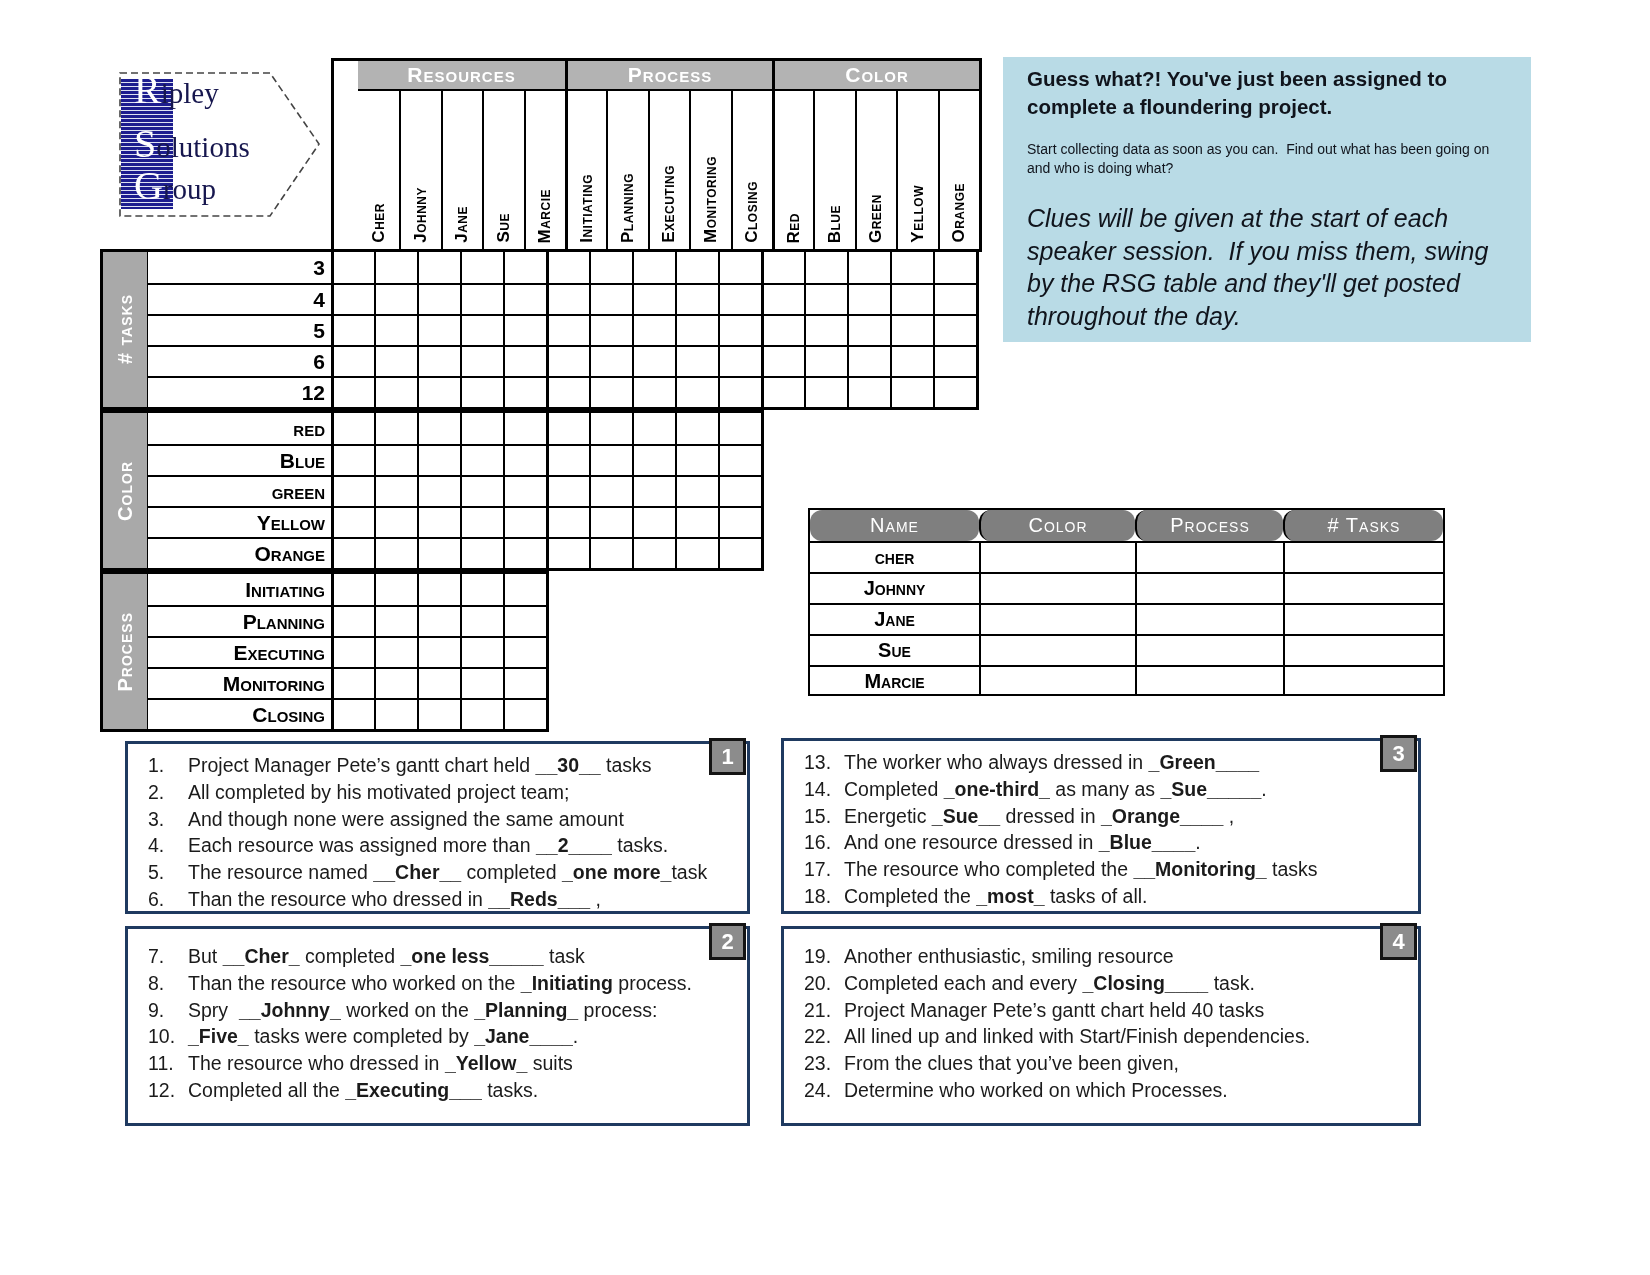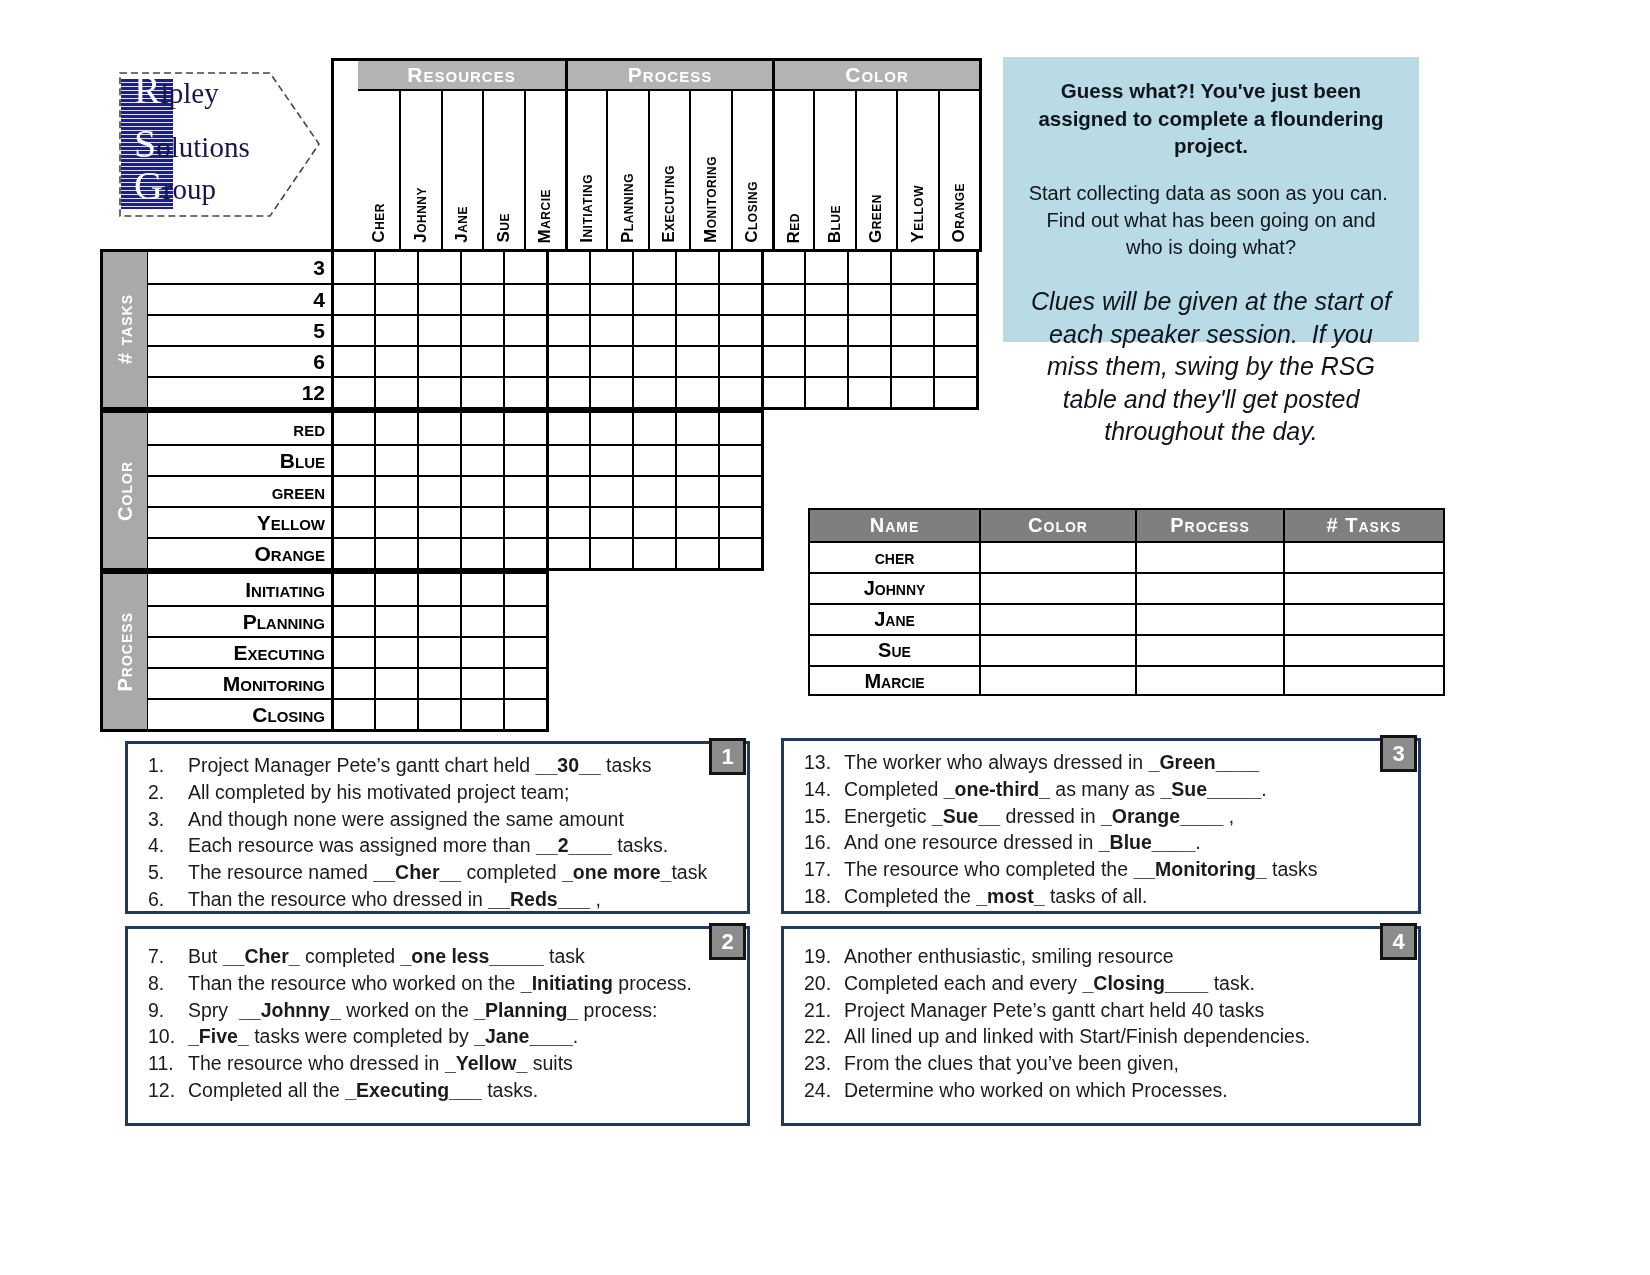--- a/index.html
+++ b/index.html
@@ -38,37 +38,37 @@
       display:flex;align-items:center;justify-content:center;}
   .band .vtext{color:#fff;font-size:20px;letter-spacing:1px;}
   .rlabel{display:flex;align-items:center;justify-content:flex-end;padding-right:6px;
       font-weight:bold;font-size:21px;font-variant:small-caps;box-sizing:border-box;
       border-top:2px solid #000;}
   .row1{border-top:none!important;}
   .dcell{border-left:2px solid #000;border-top:2px solid #000;box-sizing:border-box;background:#fff;}
   .dcell.firstcol{border-left:3px solid #000;}
   .dcell.thick{border-left:3px solid #000;}
   
-  .info{position:absolute;left:1003px;top:57px;width:416px;height:285px;box-sizing:border-box;
-      background:var(--info-bg);padding:20px 24px;text-align:center;color:#10141c;}
+  .info{position:absolute;left:1003px;top:57px;width:528px;height:285px;box-sizing:border-box;
+      background:var(--info-bg);padding:8px 24px;text-align:left;color:#10141c;}
   .info .head{font-weight:bold;font-size:20.5px;line-height:1.35;}
-  .info .body{font-size:20px;line-height:1.35;margin-top:20px;}
+  .info .body{font-size:14px;line-height:1.35;margin-top:20px;}
   .info .note{font-style:italic;font-size:25px;line-height:1.3;margin-top:24px;}
   
   .credit{position:absolute;left:1000px;top:368px;width:422px;text-align:right;
       font-style:italic;font-size:19.5px;line-height:1.32;color:#111;}
   
   #ans{position:absolute;left:808px;top:508px;width:637px;height:188px;border:2px solid #000;
       box-sizing:border-box;display:grid;grid-template-columns:169px 156px 148px 1fr;
       grid-auto-rows:31px;background:#fff;}
   .acell{border-left:2px solid #000;border-top:2px solid #000;box-sizing:border-box;
       display:flex;align-items:center;justify-content:center;}
   .acell.c0{border-left:none;}
-  .acell.hrow{border-top:none;background:var(--table-header-gray);color:#fff;font-weight:bold;
-      font-size:20px;font-variant:small-caps;letter-spacing:1px;}
+  .acell.hrow{border-top:none;background:var(--table-header-gray);color:#fff;font-weight:normal;
+      font-size:20px;font-variant:small-caps;letter-spacing:1px;border-radius:12px;}
   .acell.name{font-weight:bold;font-size:20px;font-variant:small-caps;}
   
   .clue-box{position:absolute;border:3px solid var(--clue-navy);box-sizing:border-box;
       background:#fff;padding:8px 14px 0 20px;}
   #cb0{left:125px;top:741px;width:625px;height:173px;}
   #cb1{left:125px;top:926px;width:625px;height:200px;padding-top:14px;}
   #cb2{left:781px;top:738px;width:640px;height:176px;}
   #cb3{left:781px;top:926px;width:640px;height:200px;padding-top:14px;}
   .clue-line{display:flex;line-height:26.8px;font-size:19.5px;color:#1b1b1b;}
   .clue-num{flex:none;width:40px;}

